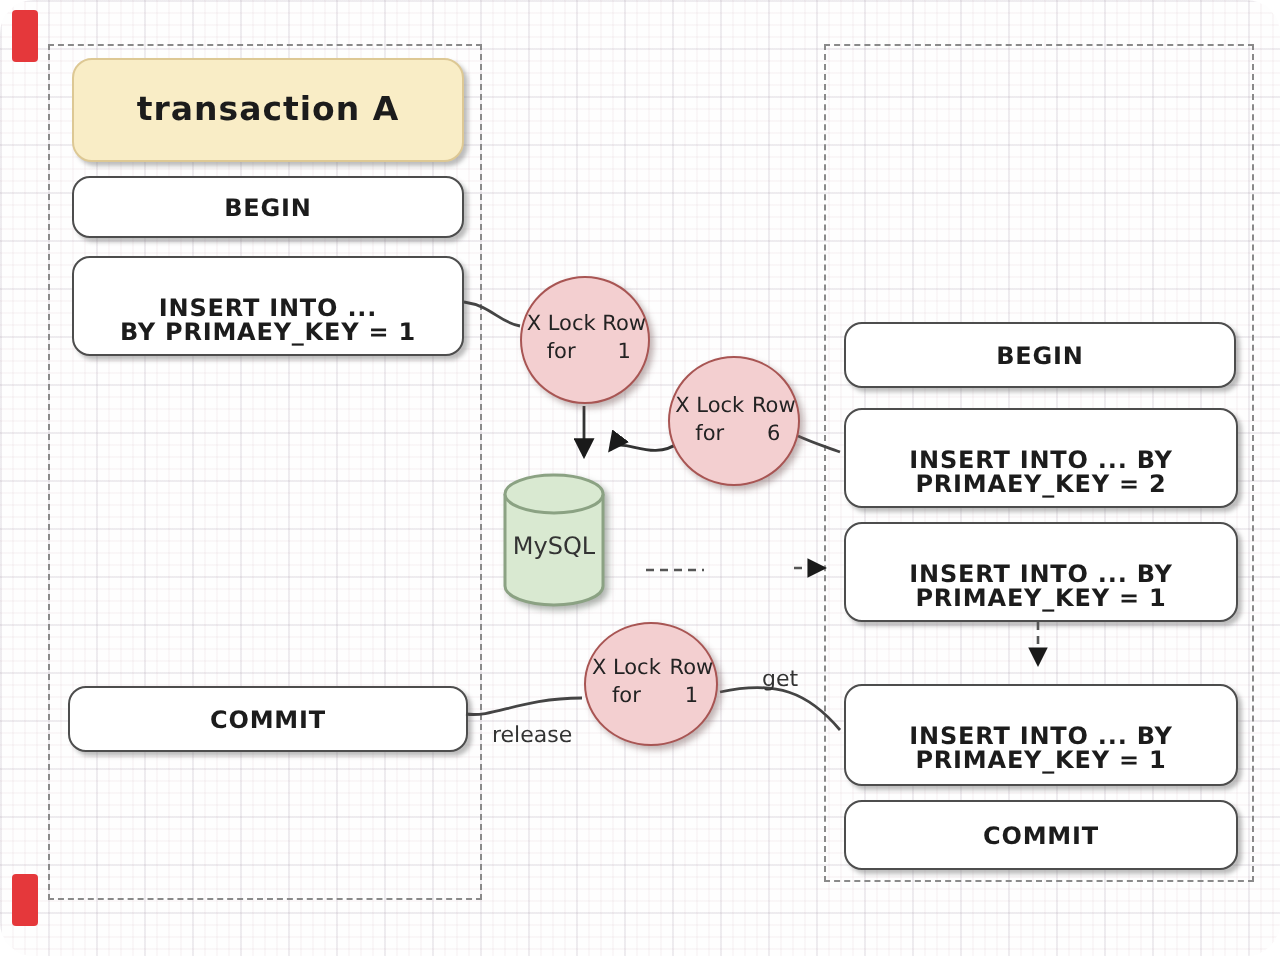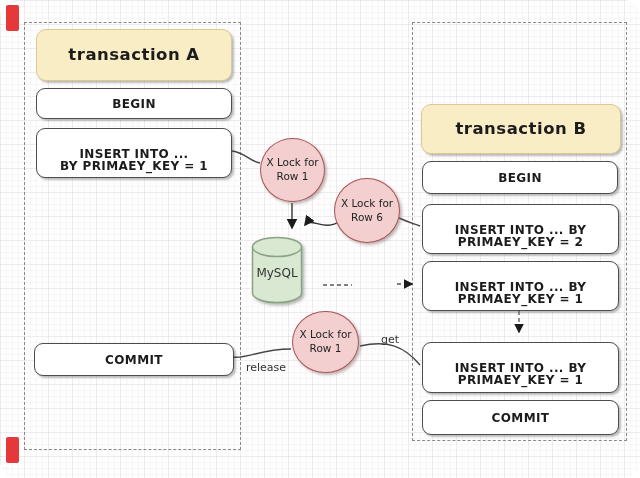--- a/index.html
+++ b/index.html
@@ -32,21 +32,21 @@
   }
   .node.two-line{justify-content:space-between;padding:19px 2px;}
   .header{
     background:#f9edc6;border:1.5px solid #ddc894;border-radius:10px;
     font-size:16.5px;letter-spacing:.5px;
   }
   .lock-circle{
     position:absolute;box-sizing:border-box;border-radius:50%;
     background:#f3cfd0;border:1.6px solid #a85553;
     box-shadow:2px 2px 3px rgba(120,90,90,0.45);
-    display:flex;flex-direction:column;align-items:center;justify-content:center;
+    display:flex;flex-direction:row;align-items:center;justify-content:center;
     font-size:10.5px;color:#232323;line-height:1.3;text-align:center;z-index:3;
   }
   .wait-circle{
     position:absolute;box-sizing:border-box;border-radius:50%;
     background:#ffffff;border:1.6px solid #333;
     display:flex;align-items:center;justify-content:center;
     font-size:11px;color:#2a2a2a;z-index:3;
   }
   .cylinder{position:absolute;z-index:3;width:52px;height:68px;}
   .cylinder svg{filter:drop-shadow(2px 2px 1.5px rgba(100,110,100,0.5));}
@@ -81,23 +81,20 @@
     <div class="node two-line" style="left:11px;top:105px;width:196px;height:50px;">
       <span>INSERT INTO ...</span>
       <span>BY PRIMAEY_KEY = 1</span>
     </div>
     <div class="node" style="left:9px;top:320px;width:200px;height:33px;">
       <span>COMMIT</span>
     </div>
   </div>
 
   <div class="panel" style="left:412px;top:22px;width:213px;height:417px;">
-    <div class="node header" style="left:8px;top:81px;width:200px;height:50px;">
-      <span>transaction B</span>
-    </div>
     <div class="node" style="left:9px;top:138px;width:196px;height:33px;">
       <span>BEGIN</span>
     </div>
     <div class="node two-line" style="left:9px;top:181px;width:197px;height:50px;">
       <span>INSERT INTO ... BY</span>
       <span>PRIMAEY_KEY = 2</span>
     </div>
     <div class="node two-line" style="left:9px;top:238px;width:197px;height:50px;">
       <span>INSERT INTO ... BY</span>
       <span>PRIMAEY_KEY = 1</span>

